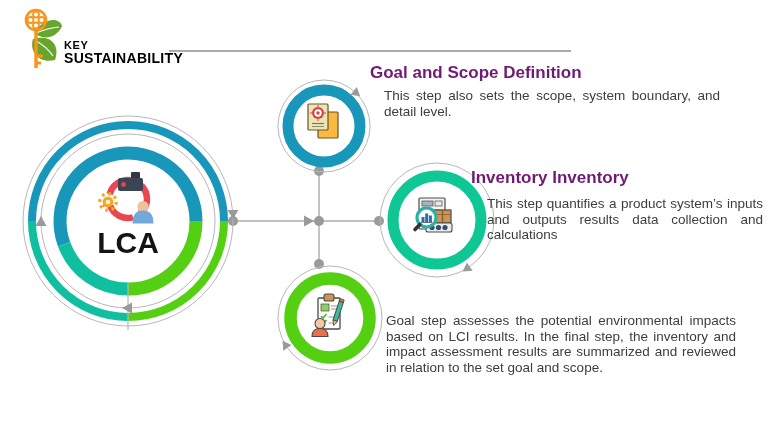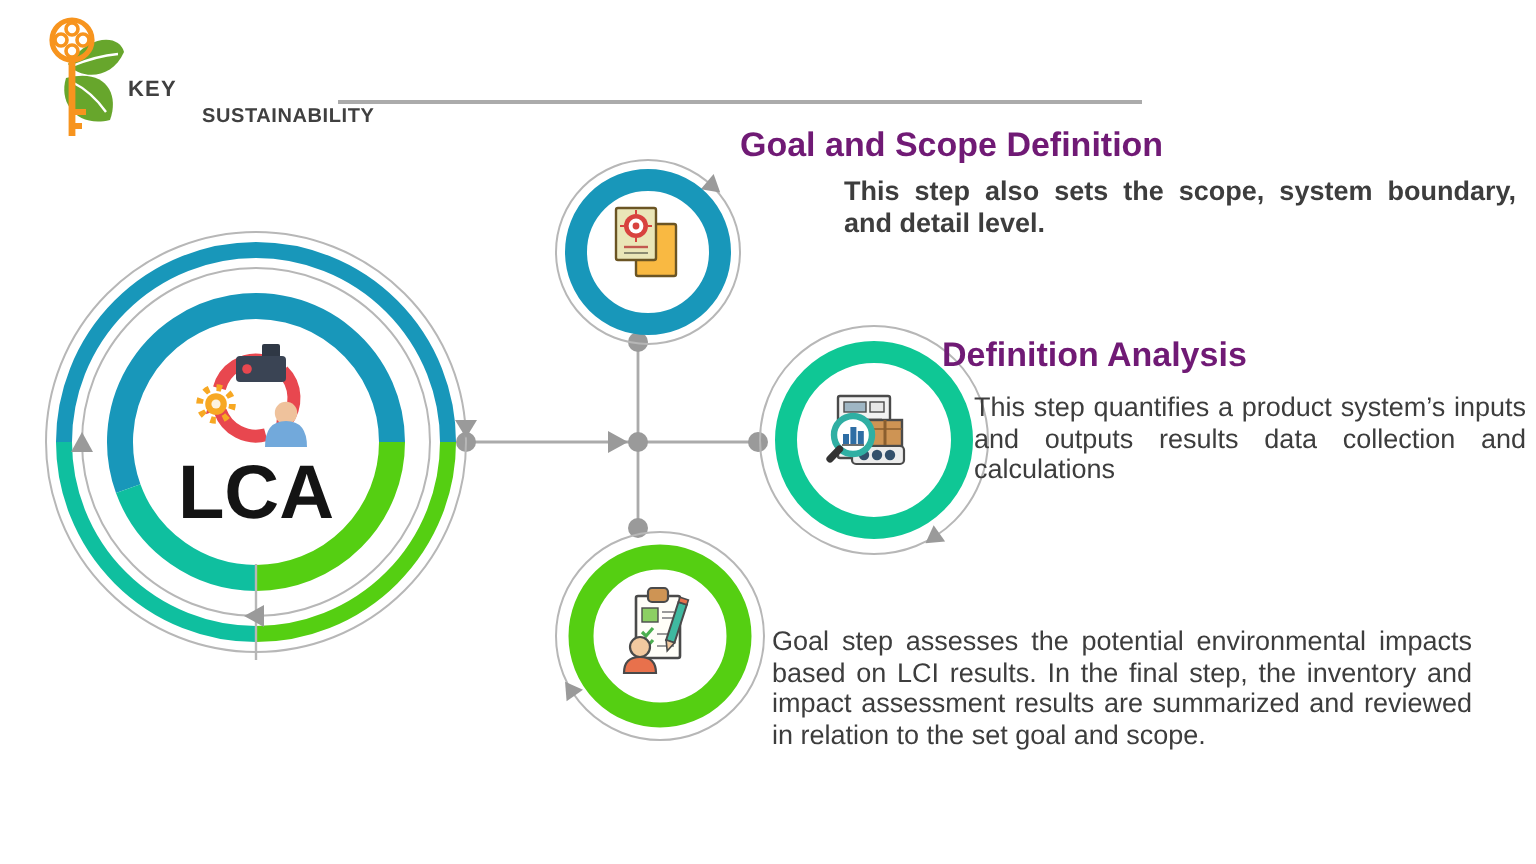--- a/index.html
+++ b/index.html
@@ -2,32 +2,32 @@
 <html><head>
 <meta charset="utf-8">
 <style>
   html,body{margin:0;padding:0;background:#e9e9e9;}
   .stage{
     position:relative;width:768px;height:432px;background:#ffffff;
     overflow:hidden;font-family:"Liberation Sans", sans-serif;
     -webkit-font-smoothing:antialiased;
   }
   .abs{position:absolute;}
-  .brand-text{position:absolute;left:64px;top:39px;color:#404040;}
+  .brand-text{position:absolute;left:64px;top:39px;color:#000000;}
   .brand-line1{font-size:11px;font-weight:700;letter-spacing:.6px;line-height:13px;}
-  .brand-line2{font-size:10px;font-weight:700;letter-spacing:.3px;line-height:13px;margin-left:37px;}
+  .brand-line2{font-size:14px;font-weight:700;letter-spacing:.3px;line-height:13px;}
   .top-rule{position:absolute;left:169px;top:50px;width:402px;height:2px;background:#ABABAB;}
   .hub-label{
     position:absolute;left:88px;top:226px;width:80px;text-align:center;
-    font-size:38px;font-weight:700;color:#141414;letter-spacing:0px;
+    font-size:30px;font-weight:700;color:#141414;letter-spacing:0px;
   }
   .step-title{position:absolute;font-size:17px;font-weight:700;color:#701a75;white-space:nowrap;}
   .step-desc{position:absolute;font-size:13.5px;line-height:15.5px;color:#3D3D3D;text-align:justify;}
   .t-goal{left:370px;top:63px;}
-  .d-goal{left:422px;top:88px;width:336px;font-weight:bold;}
+  .d-goal{left:384px;top:88px;width:336px;}
   .t-inv{left:471px;top:168px;}
   .d-inv{left:487px;top:196px;width:276px;}
   .t-imp{left:371px;top:280px;}
   .d-imp{left:386px;top:313px;width:350px;}
   svg{display:block;}
 </style>
 </head>
 <body>
 
 <div class="stage">
@@ -174,18 +174,18 @@
         <polygon points="-2.2,6 2.2,6 0,11" fill="#F2C9A0" stroke="#4A4A4A" stroke-width="0.8"></polygon>
       </g>
       <circle cx="43" cy="58.5" r="5" fill="#F2C9A0" stroke="#4A4A4A" stroke-width="1.1"></circle>
       <path d="M 35 71.5 Q 35 63.5 43 63.5 Q 51 63.5 51 71.5 Z" fill="#E8714C" stroke="#4A4A4A" stroke-width="1.1"></path>
     </g>
   </svg>
 
   <div class="step-title t-goal">Goal and Scope Definition</div>
   <div class="step-desc d-goal">This step also sets the scope, system boundary, and detail level.</div>
 
-  <div class="step-title t-inv">Definition Analysis</div>
+  <div class="step-title t-inv">Inventory Inventory</div>
   <div class="step-desc d-inv">This step quantifies a product system’s inputs and outputs results data collection and calculations</div>
 
   <div class="step-desc d-imp">Goal step assesses the potential environmental impacts based on LCI results. In the final step, the inventory and impact assessment results are summarized and reviewed in relation to the set goal and scope.</div>
 
 </div>
 
 </body></html>

